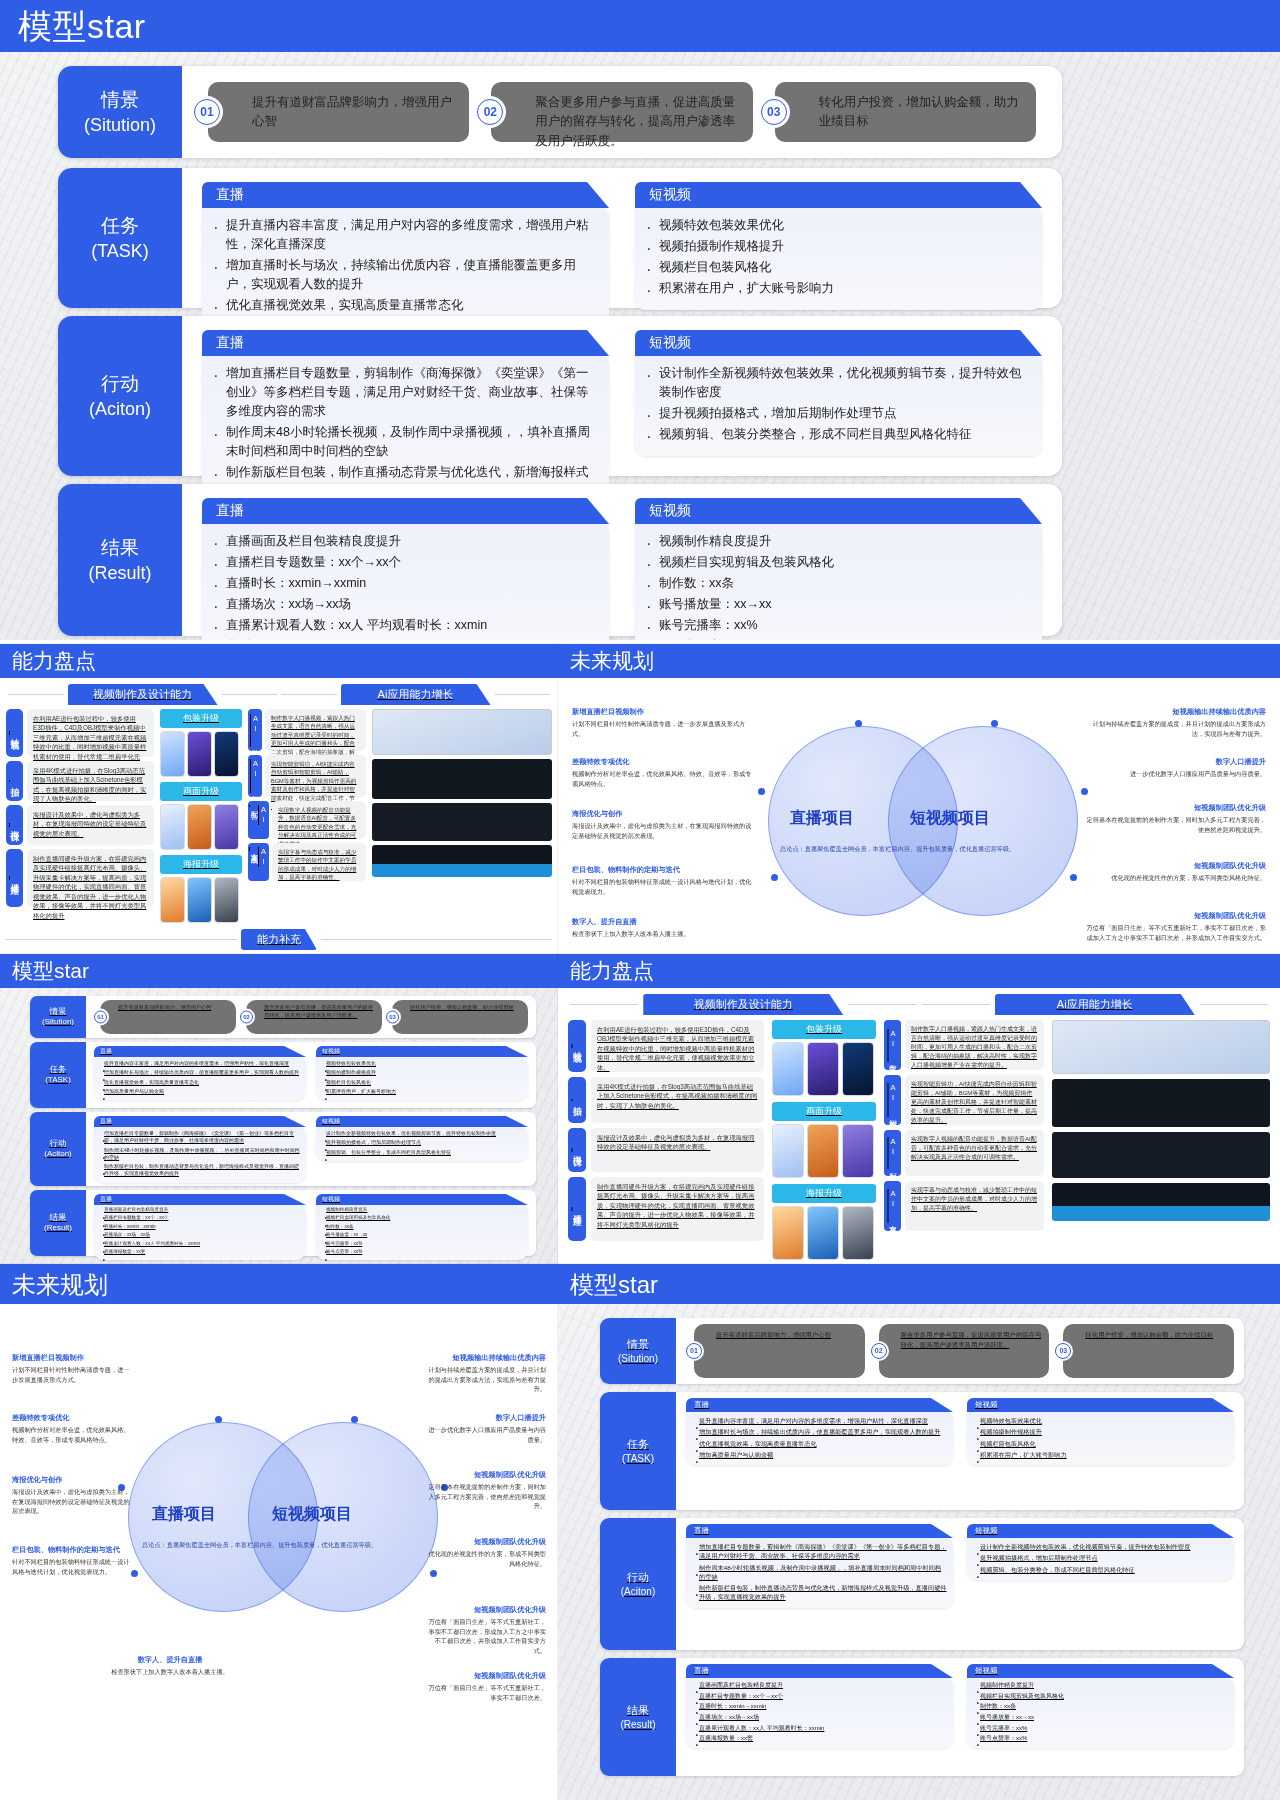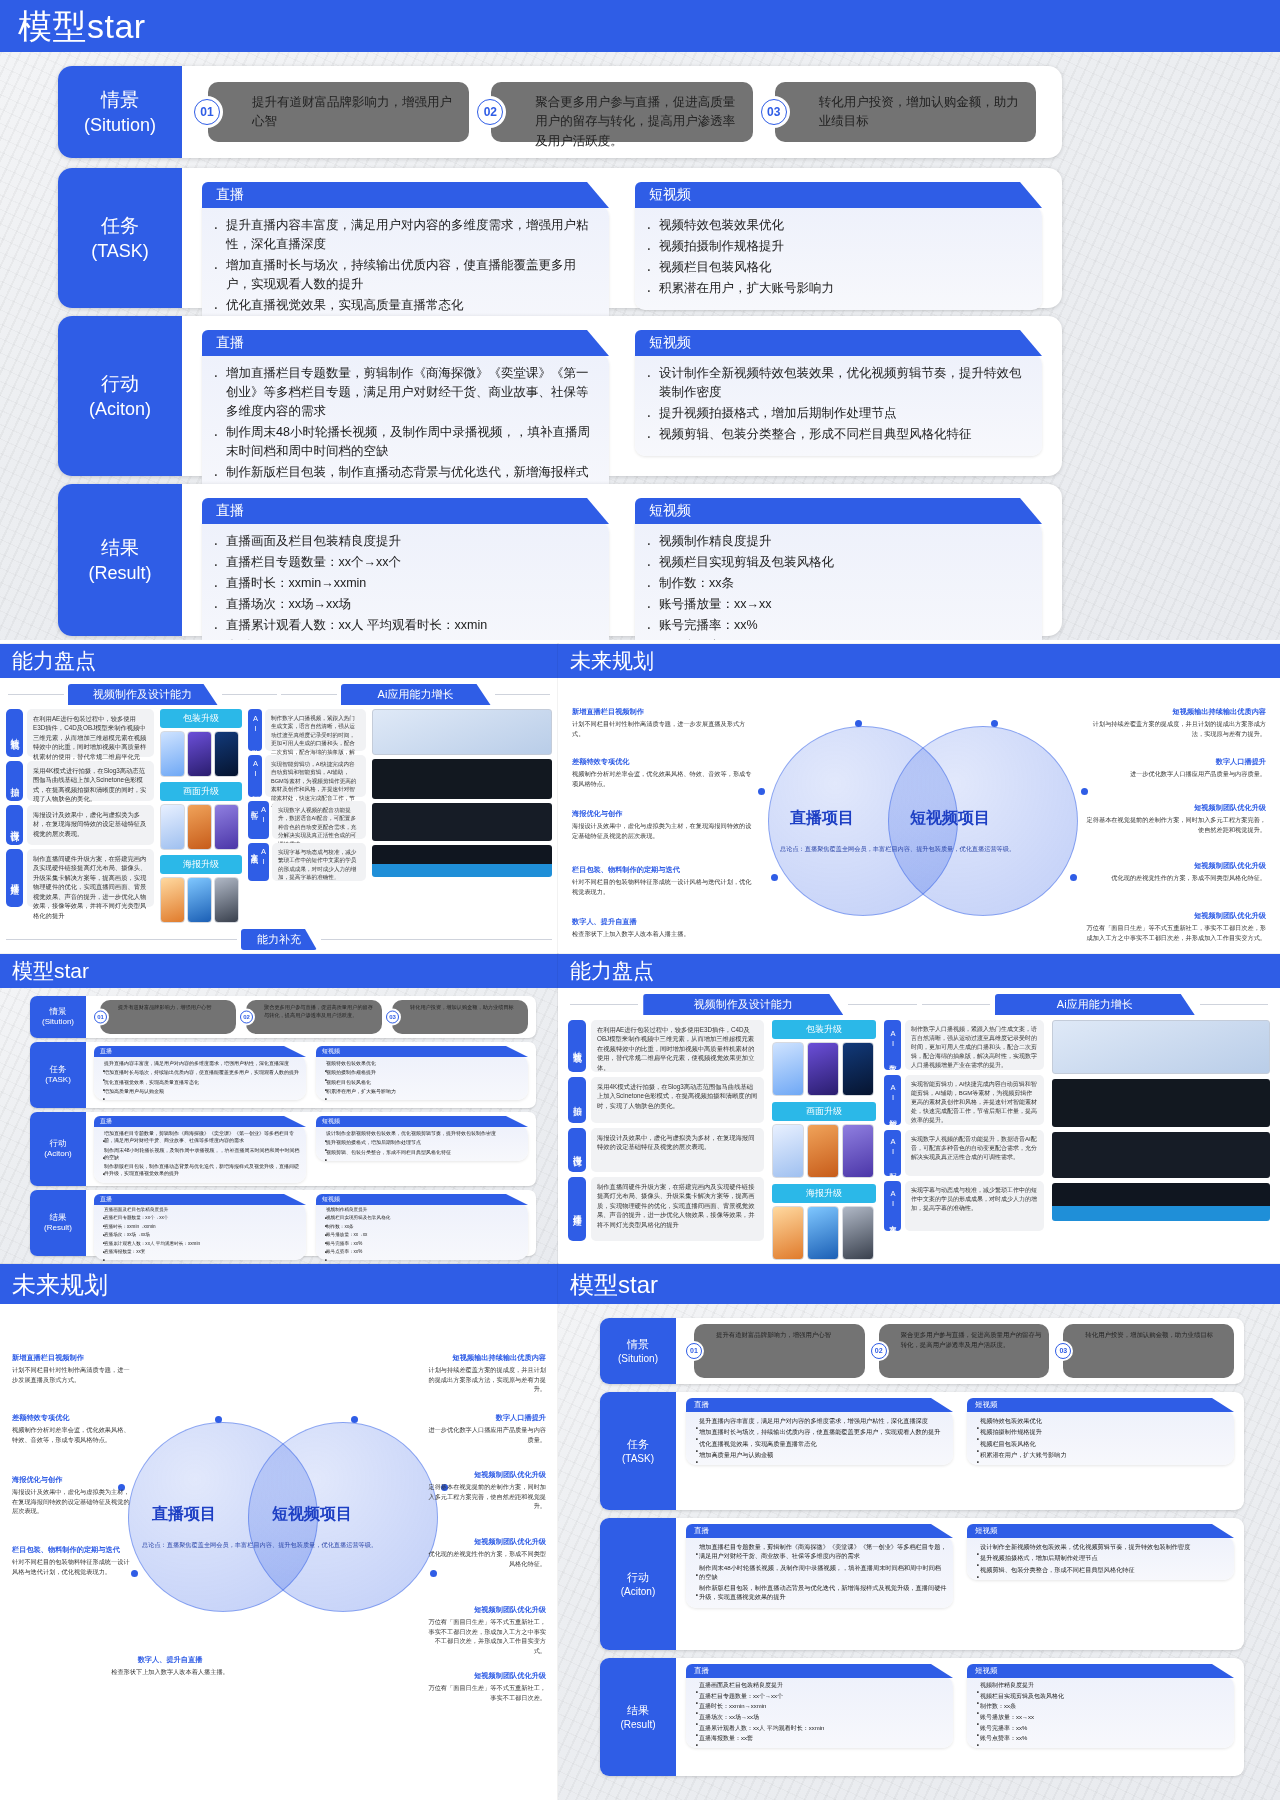--- a/index.html
+++ b/index.html
@@ -1,19 +1,19 @@
 <!DOCTYPE html>
 <html><head>
 <meta charset="utf-8">
 <style>
   * { box-sizing: border-box; margin:0; padding:0; }
   html,body { width:1280px; height:1800px; background:#ffffff;
     font-family:"Liberation Sans","DejaVu Sans",sans-serif; }
   .page { position:relative; width:1280px; height:1800px; overflow:hidden; }
-  .slide { position:absolute; background:#fff; overflow:hidden; }
+  .slide { position:absolute; background:#fff; overflow:hidden;text-decoration:underline; }
   .bg-texture{
     position:absolute; inset:0;
     background:
       repeating-linear-gradient(115deg, rgba(0,0,0,.035) 0 2px, transparent 2px 9px),
       repeating-linear-gradient(25deg, rgba(0,0,0,.028) 0 1px, transparent 1px 13px),
       linear-gradient(160deg,#f3f4f6 0%,#eceef1 40%,#e9ebef 100%);
   }
 
   
   #slide1 { left:0; top:0; width:1280px; height:640px; }

